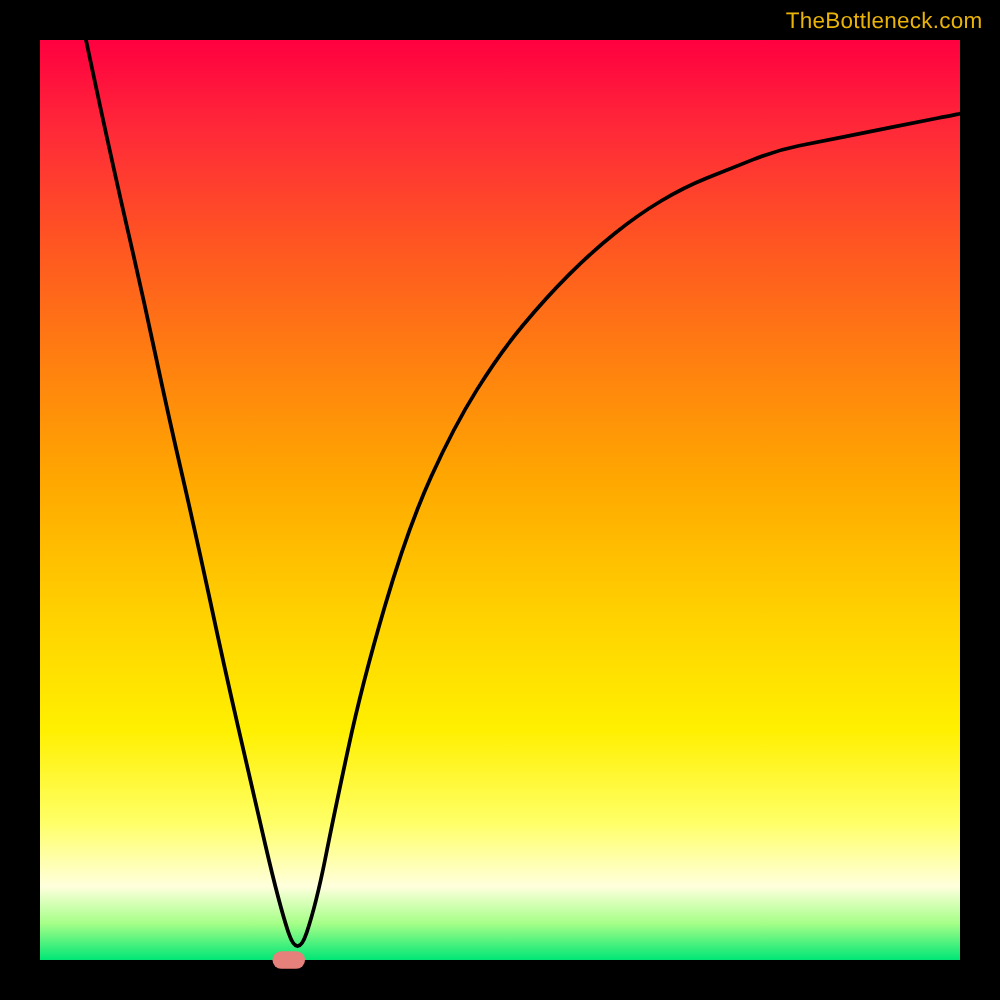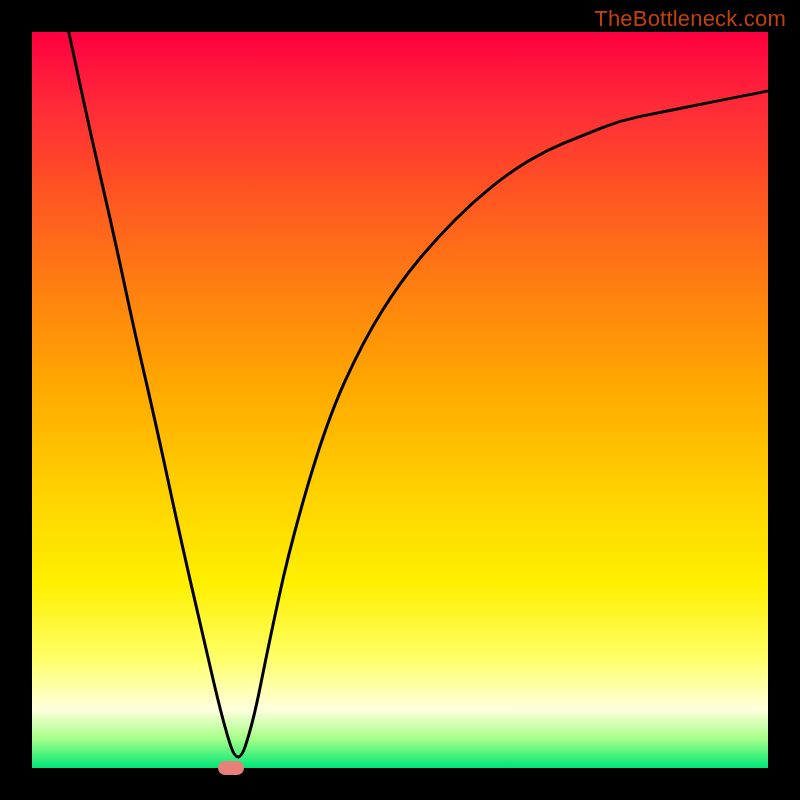--- a/index.html
+++ b/index.html
@@ -50,22 +50,22 @@
     width: 26px;
     height: 14px;
     background: #e6807a;
     border-radius: 7px;
     transform: translate(-50%, -50%);
   }
   .watermark {
     position: absolute;
     top: 6px;
     right: 14px;
-    color: #c2410c;
-    font-size: 22px;
+    color: #eab308;
+    font-size: 18px;
     letter-spacing: 0.2px;
   }
 </style>
 </head>
 <body>
 
 <div class="frame">
   <div class="plot">
     <svg class="curve-svg" viewBox="0 0 736 736" preserveAspectRatio="none">
       <path id="curve-path" fill="none" stroke="#000" stroke-width="3" stroke-linejoin="round" stroke-linecap="round" d="M 36.8 0.0 Q 36.8 0.0 47.8 51.5 Q 58.9 103.0 69.9 150.9 Q 81.0 198.7 92.0 250.2 Q 103.0 301.8 114.1 349.6 Q 125.1 397.4 136.2 449.0 Q 147.2 500.5 158.2 548.3 Q 169.3 596.2 180.3 644.0 Q 191.4 691.8 198.7 713.9 Q 206.1 736.0 213.4 713.9 Q 220.8 691.8 228.2 655.0 Q 235.5 618.2 246.6 566.7 Q 257.6 515.2 276.0 452.6 Q 294.4 390.1 312.8 349.6 Q 331.2 309.1 349.6 279.7 Q 368.0 250.2 386.4 228.2 Q 404.8 206.1 423.2 187.7 Q 441.6 169.3 460.0 154.6 Q 478.4 139.8 496.8 128.8 Q 515.2 117.8 533.6 110.4 Q 552.0 103.0 570.4 95.7 Q 588.8 88.3 607.2 84.6 Q 625.6 81.0 644.0 77.3 Q 662.4 73.6 680.8 69.9 Q 699.2 66.2 717.6 62.6 T 736.0 58.9"></path>

